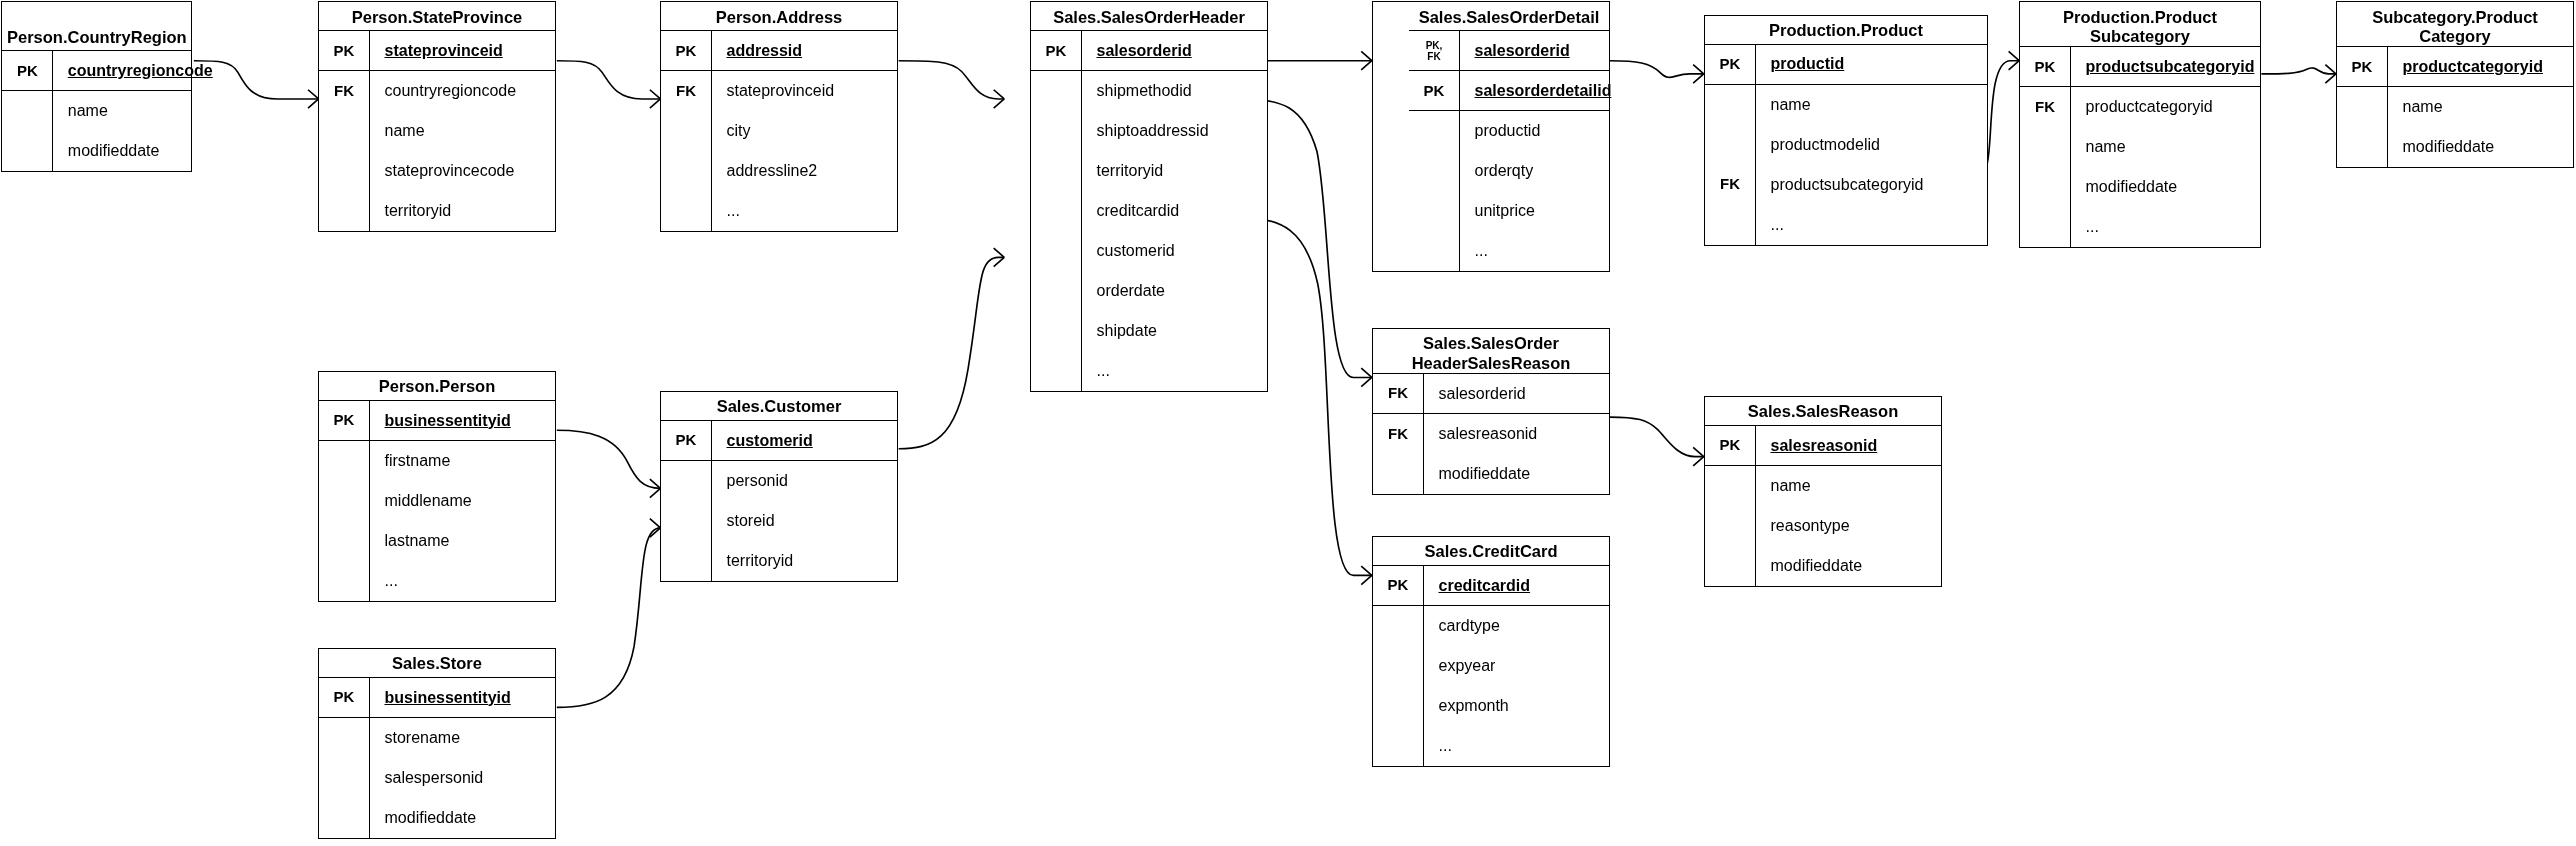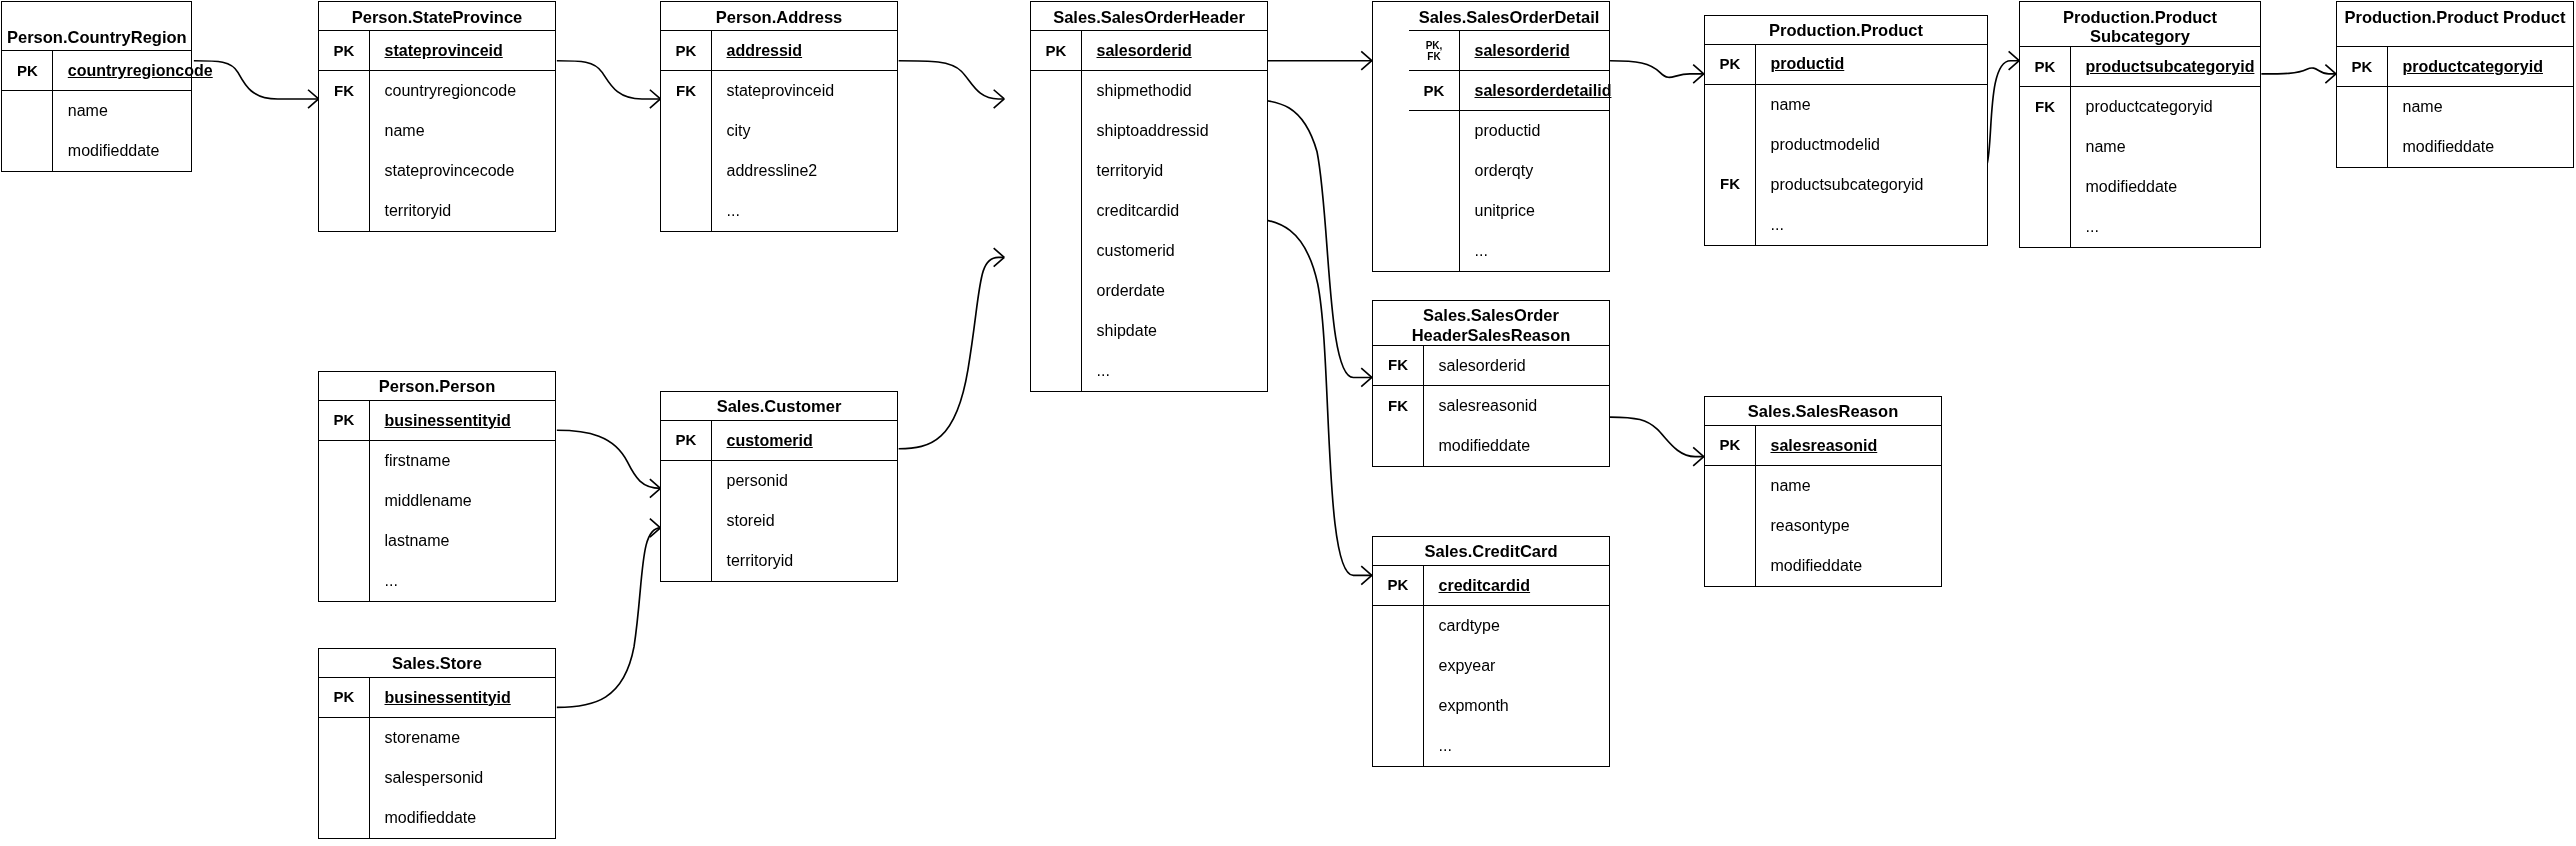--- a/index.html
+++ b/index.html
@@ -301,35 +301,35 @@
       <div class="attr-row">
         <div class="attr-key blank"></div>
         <div class="attr-name">modifieddate</div>
       </div>
       <div class="attr-row">
         <div class="attr-key blank"></div>
         <div class="attr-name">...</div>
       </div>
     </div>
     <div class="entity" style="left: 2336px; top: 1.3px; width: 238px;">
-      <div class="entity-title" style="height: 45px;">Production.Product Product</div>
+      <div class="entity-title" style="height: 45px;">Subcategory.Product Category</div>
       <div class="attr-row keyrow">
         <div class="attr-key">PK</div>
         <div class="attr-name pk">productcategoryid</div>
       </div>
       <div class="attr-row">
         <div class="attr-key blank"></div>
         <div class="attr-name">name</div>
       </div>
       <div class="attr-row">
         <div class="attr-key blank"></div>
         <div class="attr-name">modifieddate</div>
       </div>
     </div>
-    <div class="entity" style="left: 1372px; top: 300px; width: 238px;">
+    <div class="entity" style="left: 1372px; top: 328px; width: 238px;">
       <div class="entity-title" style="height: 45px;">Sales.SalesOrder HeaderSalesReason</div>
       <div class="attr-row keyrow">
         <div class="attr-key">FK</div>
         <div class="attr-name">salesorderid</div>
       </div>
       <div class="attr-row">
         <div class="attr-key">FK</div>
         <div class="attr-name">salesreasonid</div>
       </div>
       <div class="attr-row">

